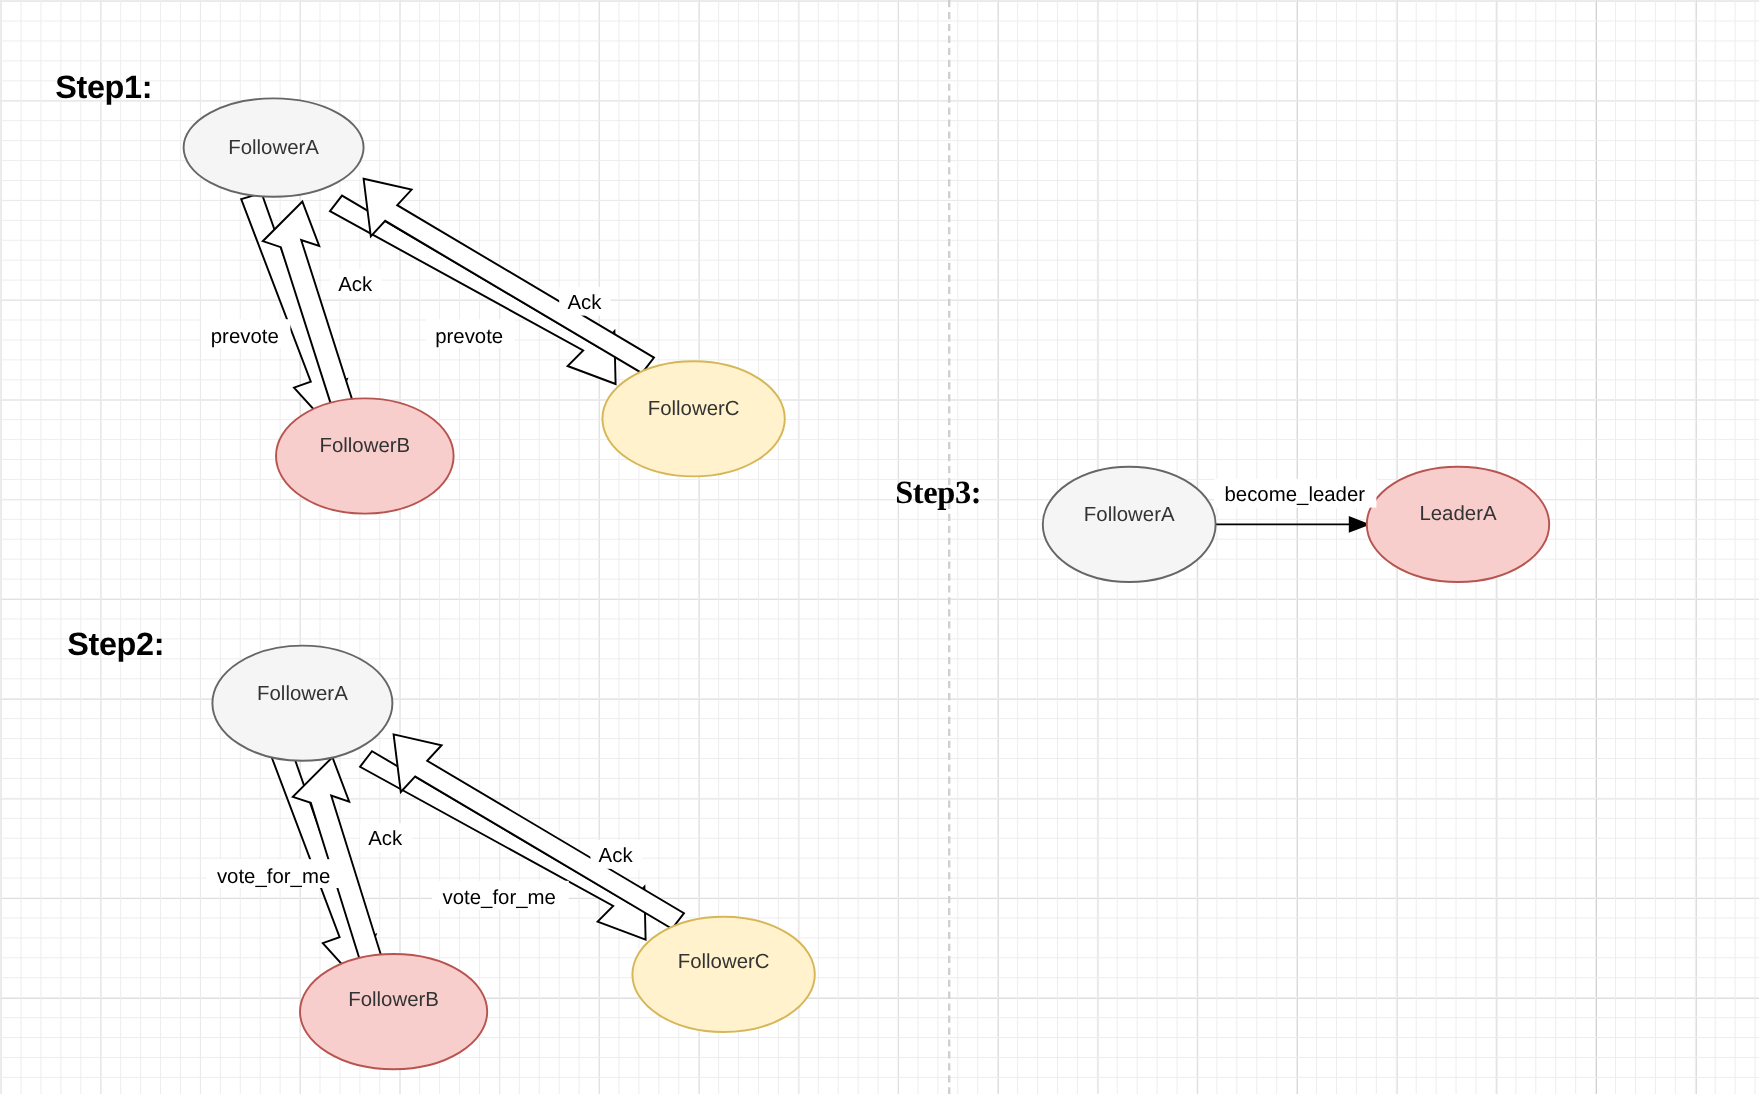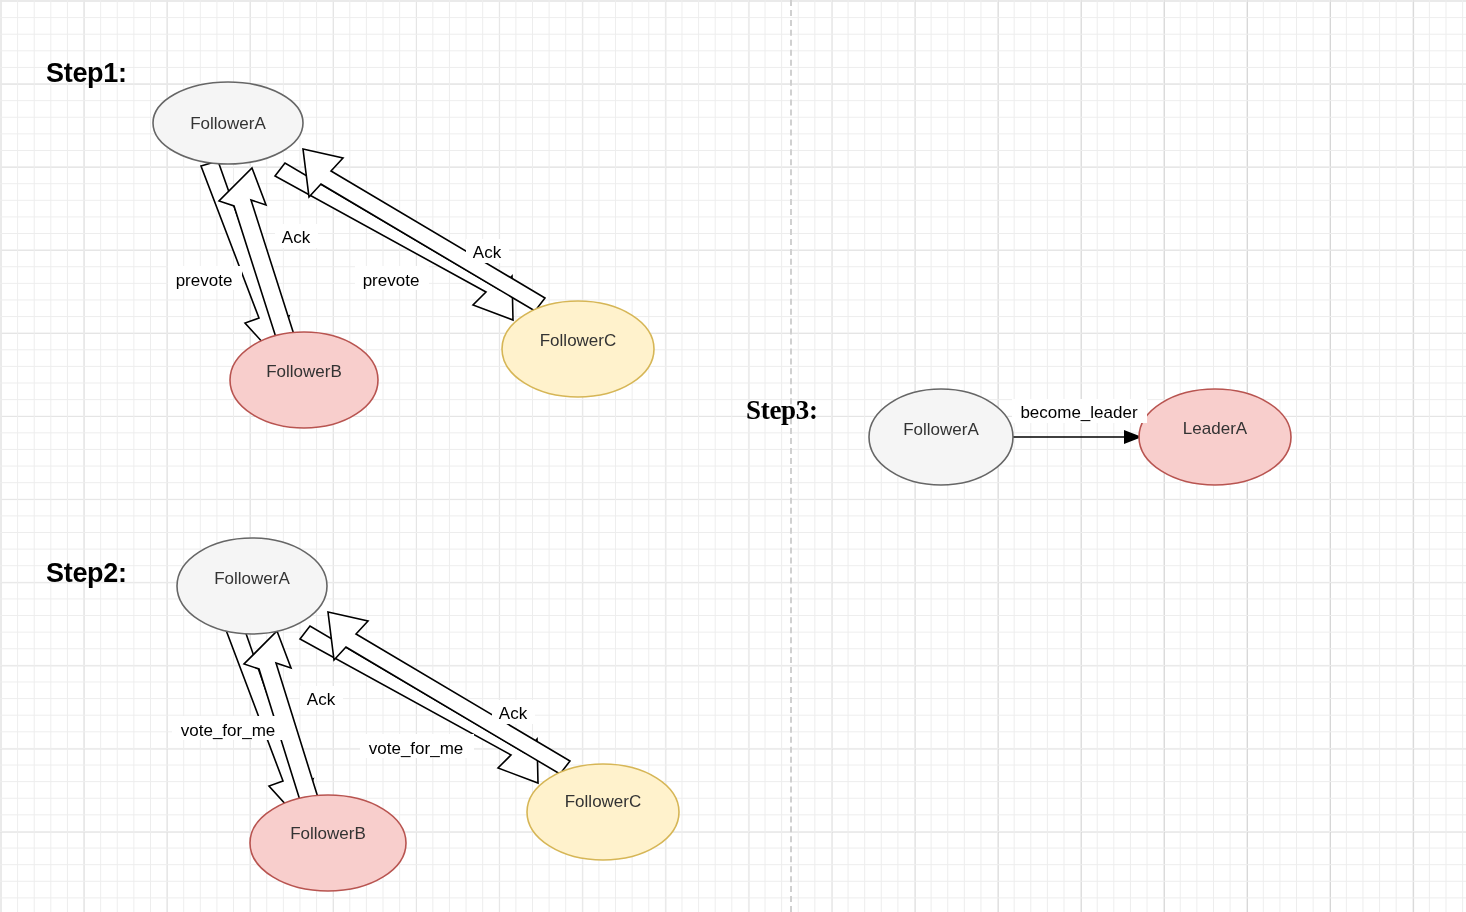--- a/index.html
+++ b/index.html
@@ -81,21 +81,21 @@
   }
 </style>
 </head>
 <body>
 
 <div id="canvas">
 
   <div class="pagebreak" style="left:790px;"></div>
 
   <div class="step-title" style="left:46px; top:58px;">Step1:</div>
-  <div class="step-title" style="left:46px; top:522px;margin-top:36px;">Step2:</div>
+  <div class="step-title" style="left:56px; top:522px;">Step2:</div>
   <div class="step-title" style="left:746px; top:395px;font-family:Liberation Serif, serif;">Step3:</div>
 
   <svg id="diagram-svg" viewBox="0 0 1466 912" xmlns="http://www.w3.org/2000/svg">
 
     <g>
 
       <polygon class="block-arrow" points="201,166 218,161 275,322 289,316 274,355 245,323 259,318"></polygon>
 
       <polygon class="block-arrow" points="252,168 266,205 251,200 296,341 279,347 234,206 219,201"></polygon>
 

